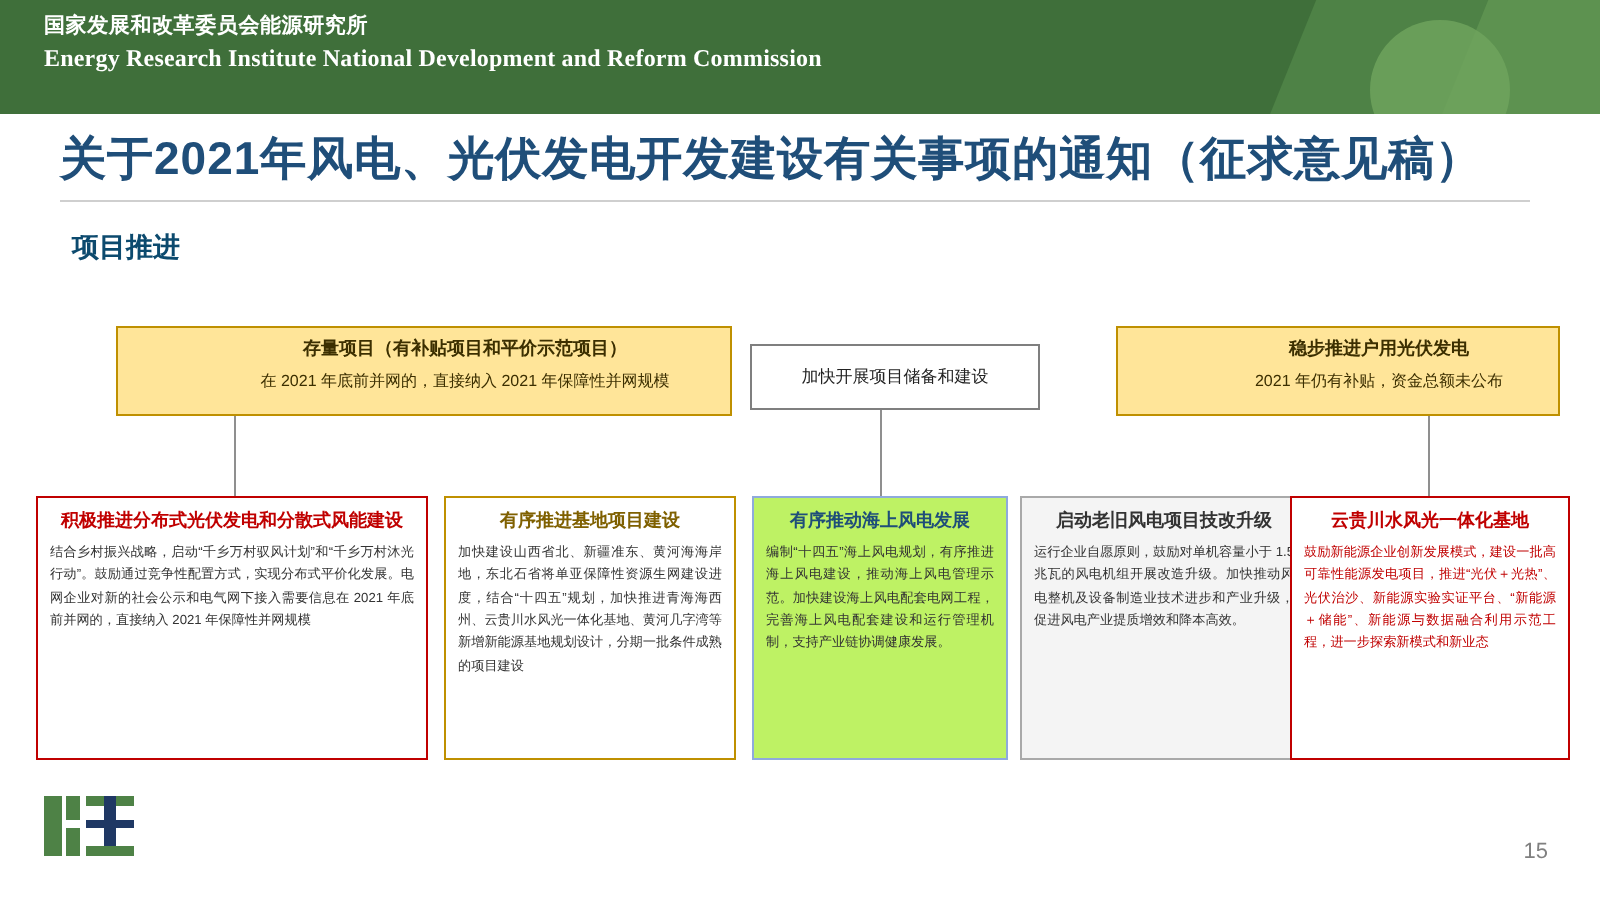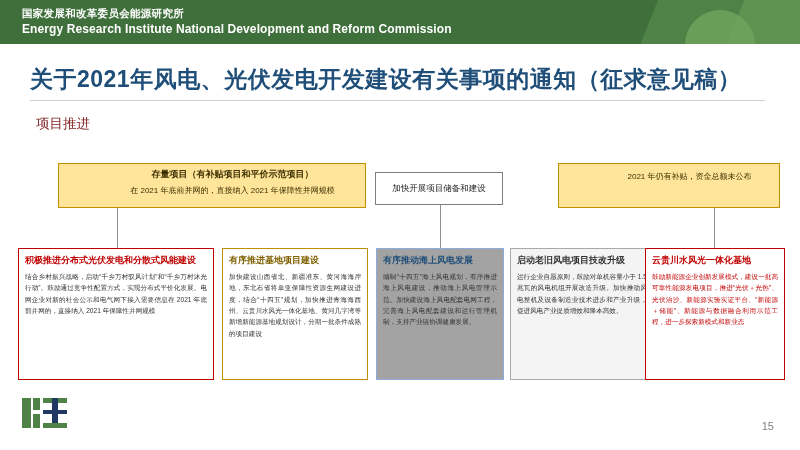--- a/index.html
+++ b/index.html
@@ -13,23 +13,24 @@
     font-family: "Liberation Sans", sans-serif;
     position: relative;
     overflow: hidden;
   }
 
   
   .header {
     position: absolute;
     left: 0; top: 0;
     width: 800px;
-    height: 44px;
+    height: 57px;
     background: #3f6f3a;
     overflow: hidden;
+    font-family: Liberation Serif, serif;
   }
   .header-deco1 {
     position: absolute;
     right: -30px; top: -60px;
     width: 180px; height: 160px;
     background: #4e8246;
     transform: skewX(-22deg);
   }
   .header-deco2 {
     position: absolute;
@@ -78,22 +79,22 @@
     position: absolute;
     left: 30px; top: 100px;
     width: 735px;
     height: 1px;
     background: #cfcfcf;
   }
   .section-label {
     position: absolute;
     left: 36px; top: 115px;
     font-size: 13.5px;
-    font-weight: normal;
-    color: #7f1d1d;
+    font-weight: bold;
+    color: #0c4a6e;
   }
 
   
   .line {
     position: absolute;
     background: #8f8f8f;
   }
 
   
   .callout {
@@ -136,36 +137,36 @@
     top: 248px;
     height: 132px;
     border-width: 1px;
     border-style: solid;
     padding: 5px 6px 4px 6px;
     overflow: hidden;
   }
   .col .col-head {
     font-size: 9px;
     font-weight: bold;
-    text-align: left;
+    text-align: center;
     line-height: 1.45;
     margin-bottom: 4px;
   }
   .col .col-body {
     font-size: 6.6px;
     line-height: 1.72;
     text-align: justify;
     color: #333333;
   }
 
   .col-a { left: 18px;  width: 196px; border-color: #c00000; background: #ffffff; }
   .col-a .col-head { color: #c00000; }
   .col-b { left: 222px; width: 146px; border-color: #bf9000; background: #ffffff; }
   .col-b .col-head { color: #7f6000; }
-  .col-c { left: 376px; width: 128px; border-color: #8faadc; background: #a3a3a3; }
+  .col-c { left: 376px; width: 128px; border-color: #8faadc; background: #bef264; }
   .col-c .col-head { color: #1f4e79; }
   .col-d { left: 510px; width: 144px; border-color: #a9a9a9; background: #f4f4f4; }
   .col-d .col-head { color: #333333; }
   .col-e { left: 645px; width: 140px; border-color: #c00000; background: #ffffff; }
   .col-e .col-head { color: #c00000; }
   .col-e .col-body { color: #c00000; }
 
   
   .logo {
     position: absolute;
@@ -199,25 +200,26 @@
 <div class="line" style="left:117px; top:208px; width:1px; height:40px;"></div>
 <div class="line" style="left:440px; top:205px; width:1px; height:43px;"></div>
 <div class="line" style="left:440px; top:205px; width:0px; height:0px;"></div>
 <div class="line" style="left:714px; top:208px; width:1px; height:40px;"></div>
 
 <div class="callout callout-yellow" style="left:58px; top:163px; width:308px; height:45px;">
   <div class="c-title">存量项目（有补贴项目和平价示范项目）</div>
   <div class="c-body">在 2021 年底前并网的，直接纳入 2021 年保障性并网规模</div>
 </div>
 
-<div class="callout callout-white" style="left:375px; top:172px; width:128px; height:33px;">
+<div class="callout callout-white" style="left:375px; top:172px; width:145px; height:33px;">
   <div class="c-title" style="padding-top:5px;">加快开展项目储备和建设</div>
 </div>
 
 <div class="callout callout-yellow" style="left:558px; top:163px; width:222px; height:45px;">
+  <div class="c-title">稳步推进户用光伏发电</div>
   <div class="c-body">2021 年仍有补贴，资金总额未公布</div>
 </div>
 
 <div class="col col-a">
   <div class="col-head">积极推进分布式光伏发电和分散式风能建设</div>
   <div class="col-body">结合乡村振兴战略，启动“千乡万村驭风计划”和“千乡万村沐光行动”。鼓励通过竞争性配置方式，实现分布式平价化发展。电网企业对新的社会公示和电气网下接入需要信息在 2021 年底前并网的，直接纳入 2021 年保障性并网规模</div>
 </div>
 
 <div class="col col-b">
   <div class="col-head">有序推进基地项目建设</div>

